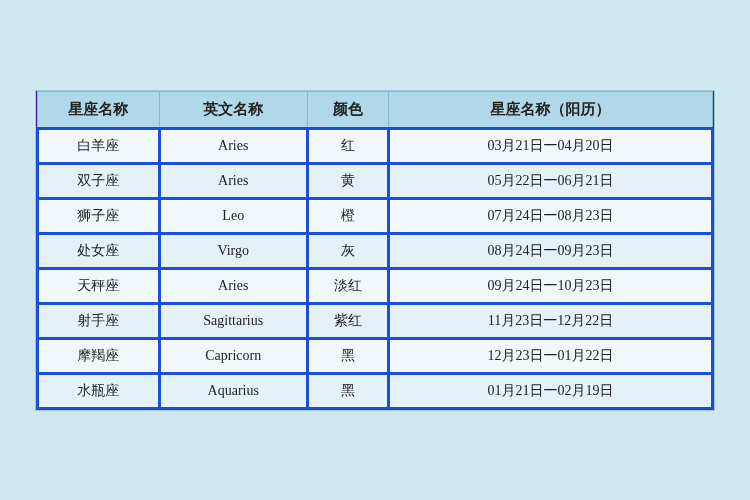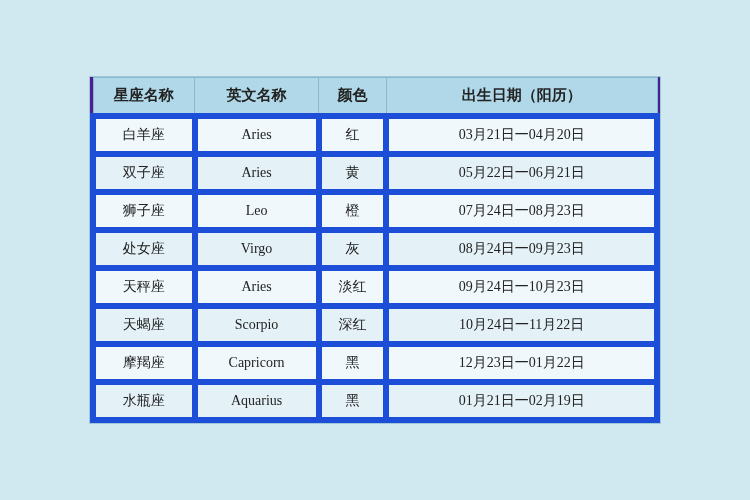--- a/index.html
+++ b/index.html
@@ -14,21 +14,21 @@
       background-color: #d0e8f0;
       display: flex;
       align-items: center;
       justify-content: center;
       font-family: "SimSun", "宋体", serif;
     }
 
     .table-container {
       background-color: #4c1d95;
       border: 1px solid #a0c8d8;
-      width: 572px;
+      width: 680px;
     }
 
     table {
       width: 100%;
       border-collapse: collapse;
     }
 
     thead tr {
       background-color: #b0d8e8;
     }
@@ -44,21 +44,21 @@
 
     tbody tr {
       background-color: #f0f8fc;
     }
 
     tbody tr:nth-child(even) {
       background-color: #e4f2f8;
     }
 
     tbody td {
-      border: 6px solid #1d4ed8;
+      border: 3px solid #1d4ed8;
       padding: 7px 12px;
       text-align: center;
       font-size: 14px;
       color: #222;
     }
 
     .col-zh { width: 18%; }
     .col-en { width: 22%; }
     .col-color { width: 12%; }
     .col-date { width: 48%; }
@@ -66,21 +66,21 @@
 </head>
 <body>
 
 <div class="table-container">
   <table>
     <thead>
       <tr>
         <th class="col-zh">星座名称</th>
         <th class="col-en">英文名称</th>
         <th class="col-color">颜色</th>
-        <th class="col-date">出生日期（阳历）</th>
+        <th class="col-date">星座名称（阳历）</th>
       </tr>
     </thead>
     <tbody id="table-body">
     <tr>
           <td>白羊座</td>
           <td>Aries</td>
           <td>红</td>
           <td>03月21日一04月20日</td>
         </tr>
         <tr>
@@ -101,24 +101,24 @@
           <td>灰</td>
           <td>08月24日一09月23日</td>
         </tr>
         <tr>
           <td>天秤座</td>
           <td>Aries</td>
           <td>淡红</td>
           <td>09月24日一10月23日</td>
         </tr>
         <tr>
-          <td>天蝎座</td>
-          <td>Scorpio</td>
-          <td>深红</td>
-          <td>10月24日一11月22日</td>
+          <td>射手座</td>
+          <td>Sagittarius</td>
+          <td>紫红</td>
+          <td>11月23日一12月22日</td>
         </tr>
         <tr>
           <td>摩羯座</td>
           <td>Capricorn</td>
           <td>黑</td>
           <td>12月23日一01月22日</td>
         </tr>
         <tr>
           <td>水瓶座</td>
           <td>Aquarius</td>

